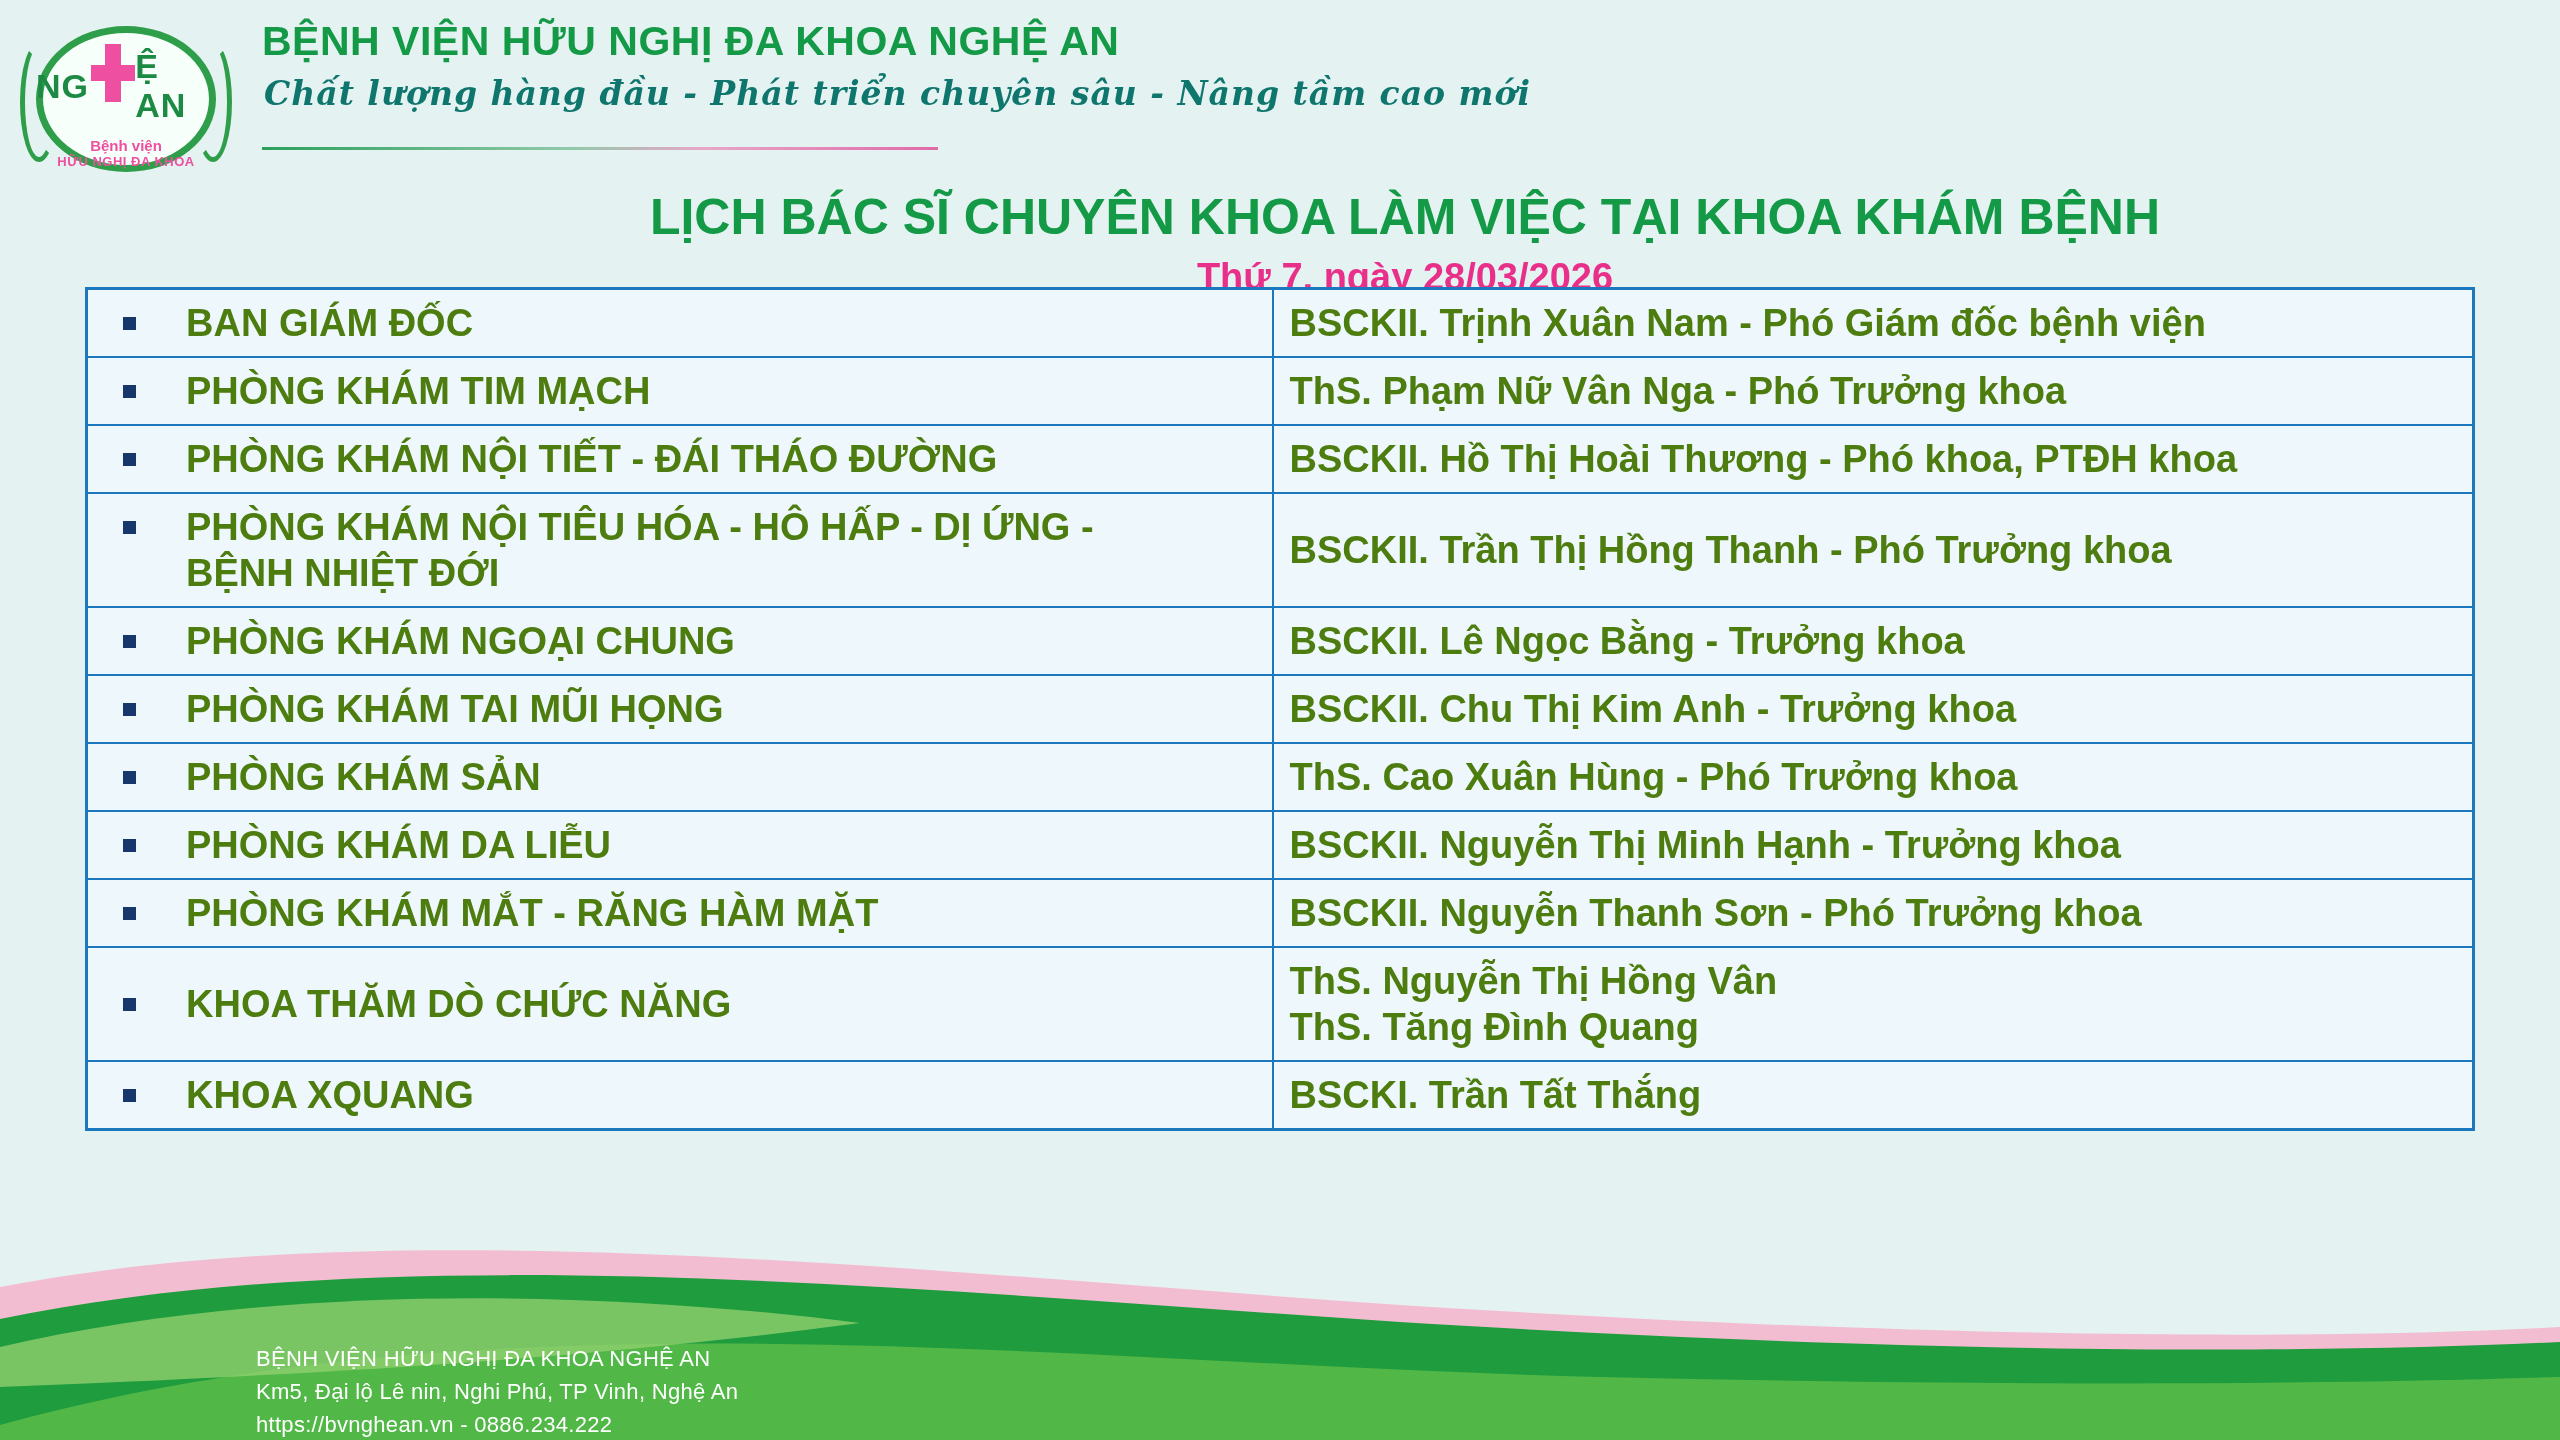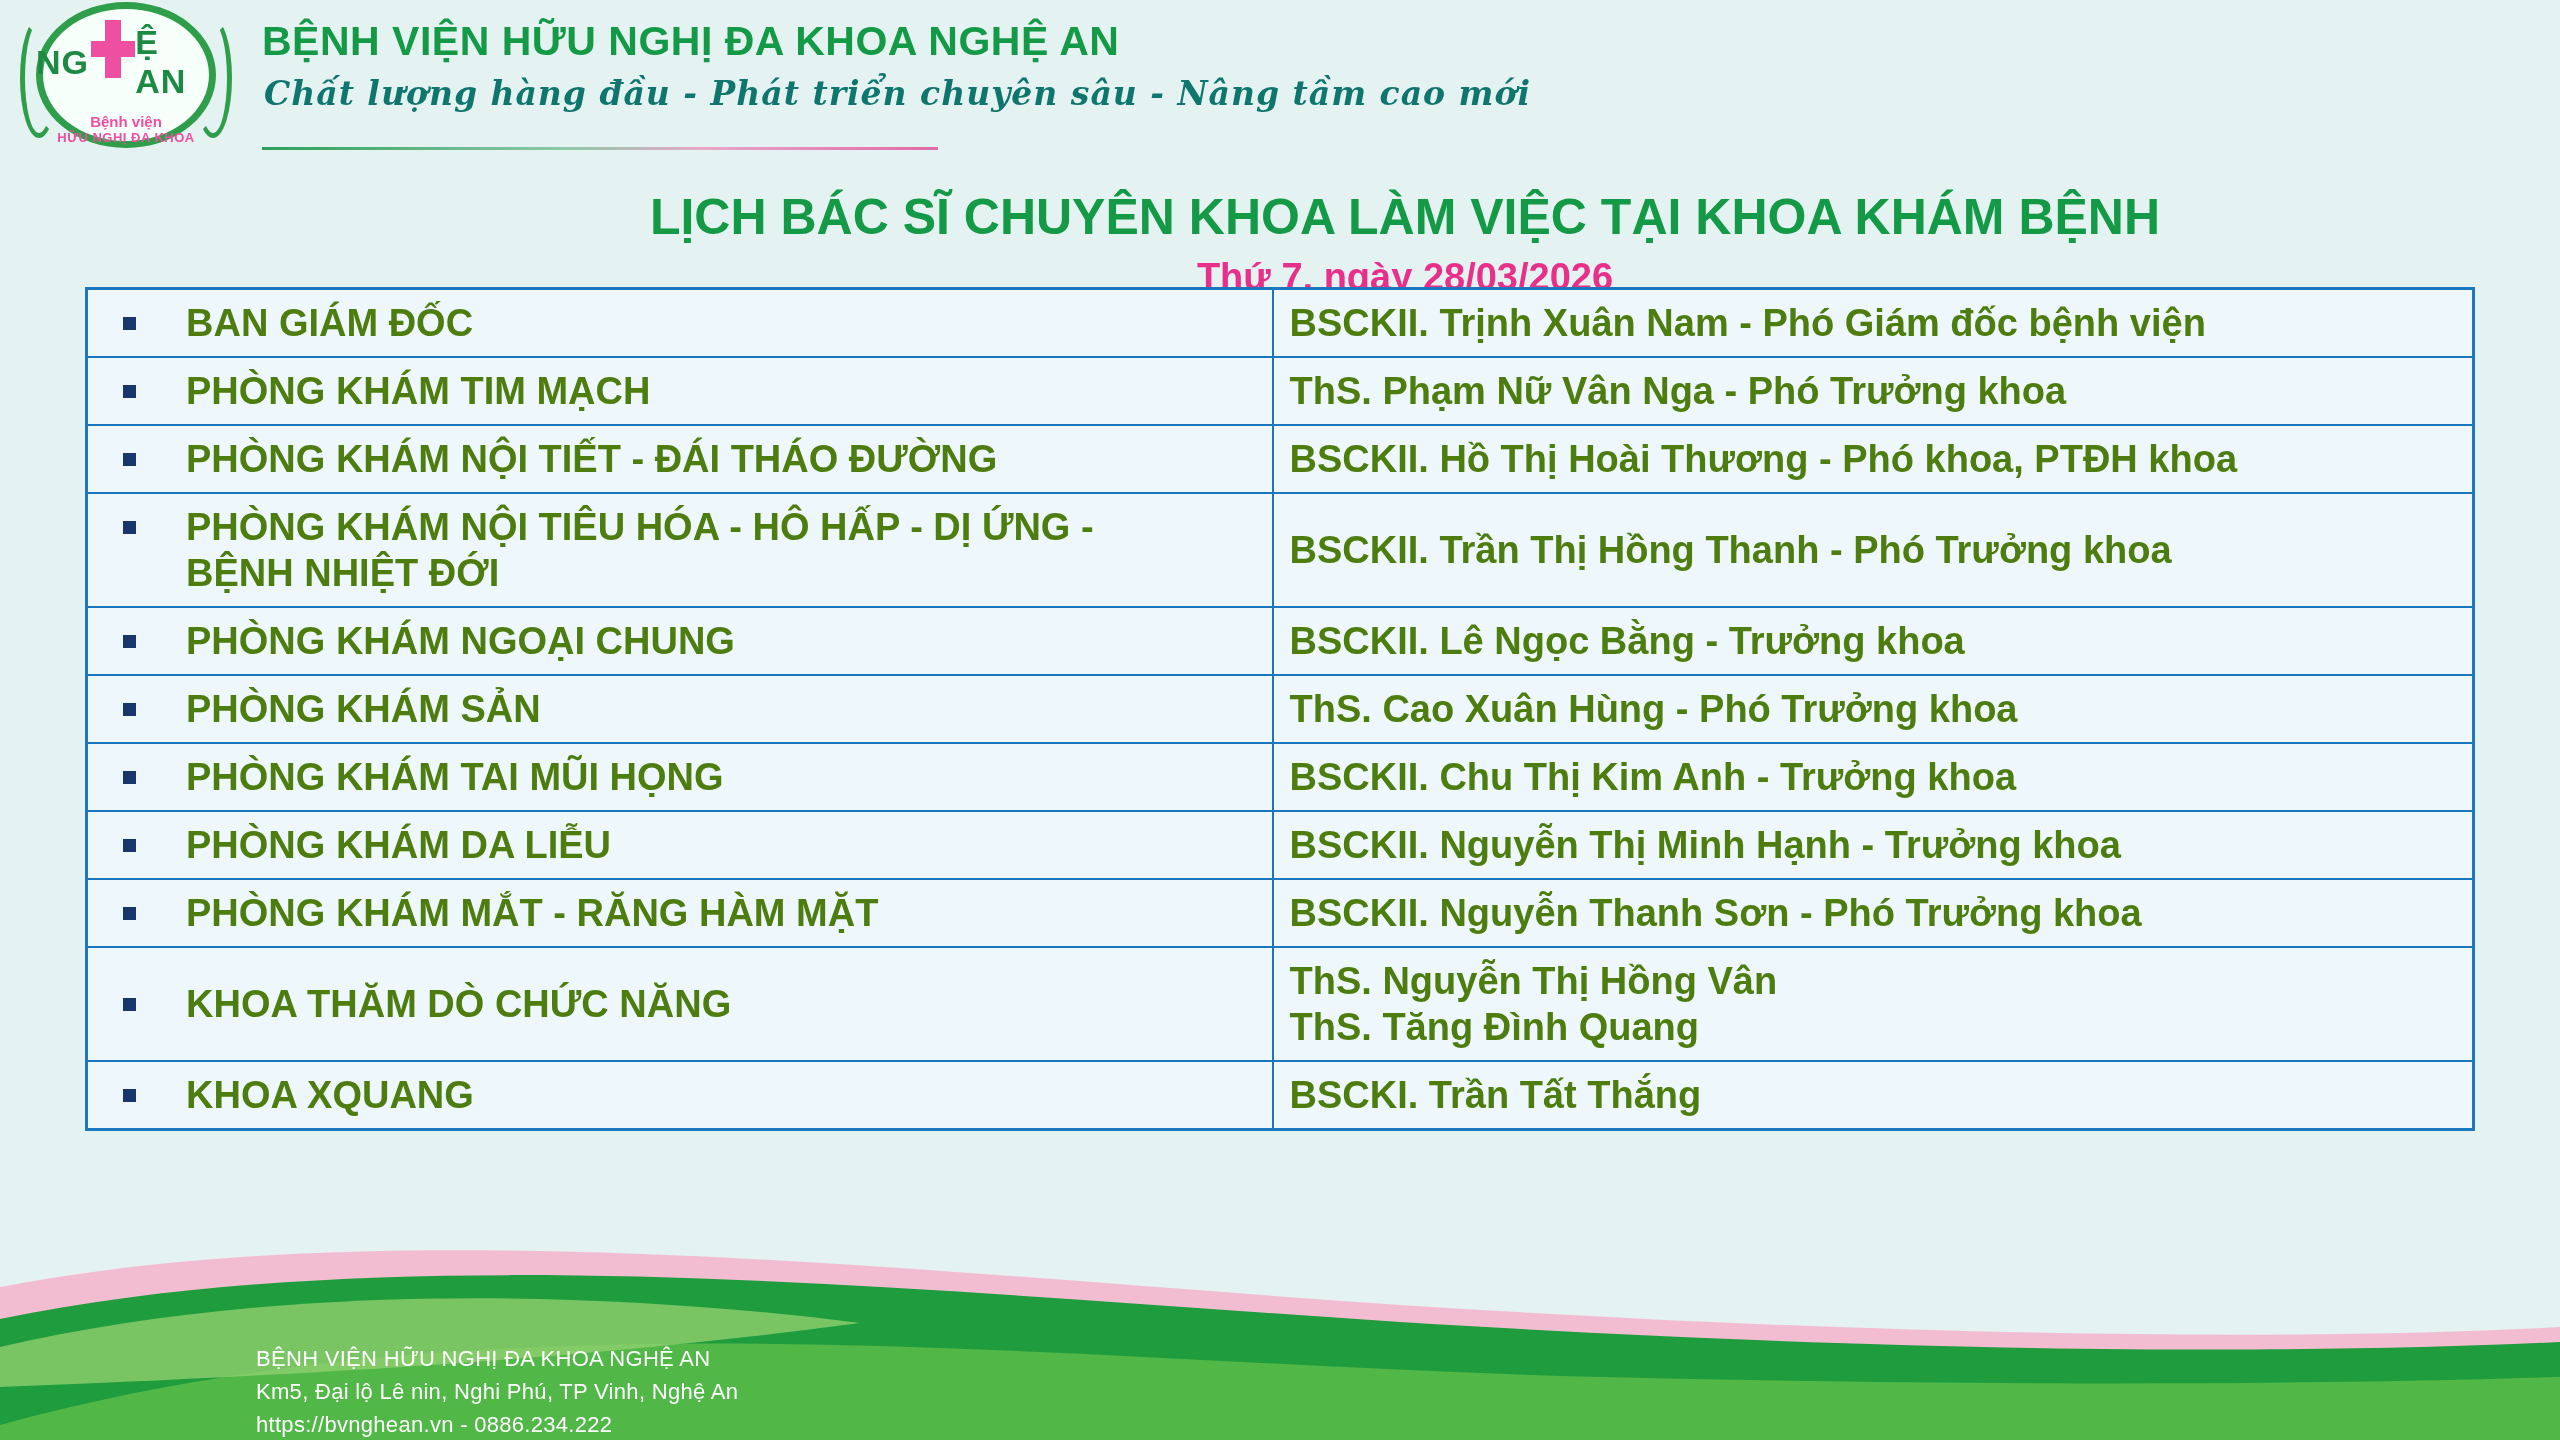--- a/index.html
+++ b/index.html
@@ -3,21 +3,21 @@
 <meta charset="utf-8">
 <style>
   html,body{margin:0;padding:0;}
   body{
     width:2560px;height:1440px;overflow:hidden;position:relative;
     background:#e4f2f1;
     font-family:"Liberation Sans", sans-serif;
   }
   
   .logo{
-    position:absolute;left:18px;top:0;width:216px;height:154px;text-decoration:underline;
+    position:absolute;left:18px;top:24px;width:216px;height:154px;text-decoration:underline;
   }
   .logo-ring{
     position:absolute;left:18px;top:2px;width:180px;height:146px;
     border:7px solid #2f9e4a;border-radius:50%;background:#f6fffa;
     box-sizing:border-box;
   }
   .logo-wing{
     position:absolute;top:18px;width:38px;height:120px;border:5px solid #2f9e4a;
     border-radius:50%;border-top-color:transparent;box-sizing:border-box;background:transparent;
   }
@@ -149,33 +149,33 @@
             <span class="bullet"></span>
             <span>PHÒNG KHÁM NGOẠI CHUNG</span>
           </div>
         </td>
       <td class="doc">BSCKII. Lê Ngọc Bằng - Trưởng khoa</td>
     </tr>
     <tr>
       <td class="dept">
           <div class="dept-inner">
             <span class="bullet"></span>
+            <span>PHÒNG KHÁM TAI MŨI HỌNG</span>
+          </div>
+        </td>
+      <td class="doc">BSCKII. Chu Thị Kim Anh - Trưởng khoa</td>
+    </tr>
+    <tr>
+      <td class="dept">
+          <div class="dept-inner">
+            <span class="bullet"></span>
             <span>PHÒNG KHÁM SẢN</span>
           </div>
         </td>
       <td class="doc">ThS. Cao Xuân Hùng - Phó Trưởng khoa</td>
-    </tr>
-    <tr>
-      <td class="dept">
-          <div class="dept-inner">
-            <span class="bullet"></span>
-            <span>PHÒNG KHÁM TAI MŨI HỌNG</span>
-          </div>
-        </td>
-      <td class="doc">BSCKII. Chu Thị Kim Anh - Trưởng khoa</td>
     </tr>
     <tr>
       <td class="dept">
           <div class="dept-inner">
             <span class="bullet"></span>
             <span>PHÒNG KHÁM DA LIỄU</span>
           </div>
         </td>
       <td class="doc">BSCKII. Nguyễn Thị Minh Hạnh - Trưởng khoa</td>
     </tr>

